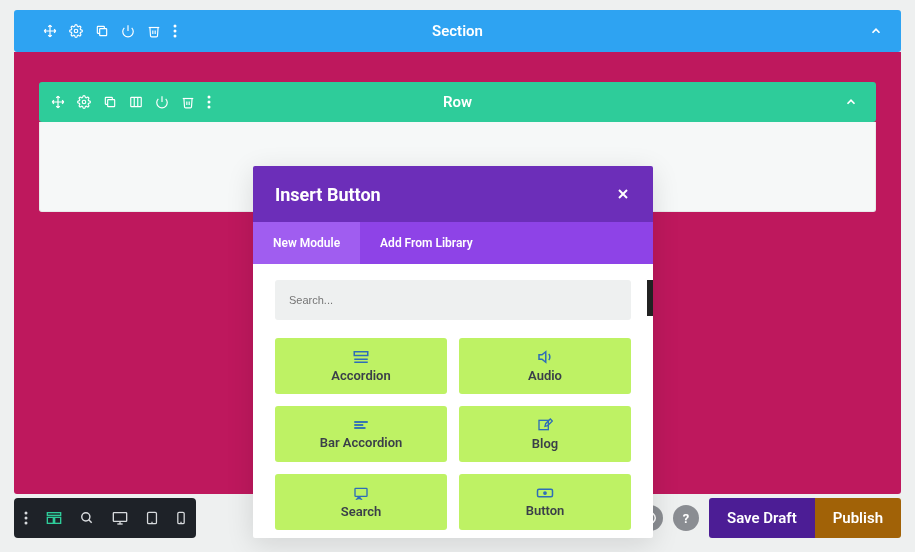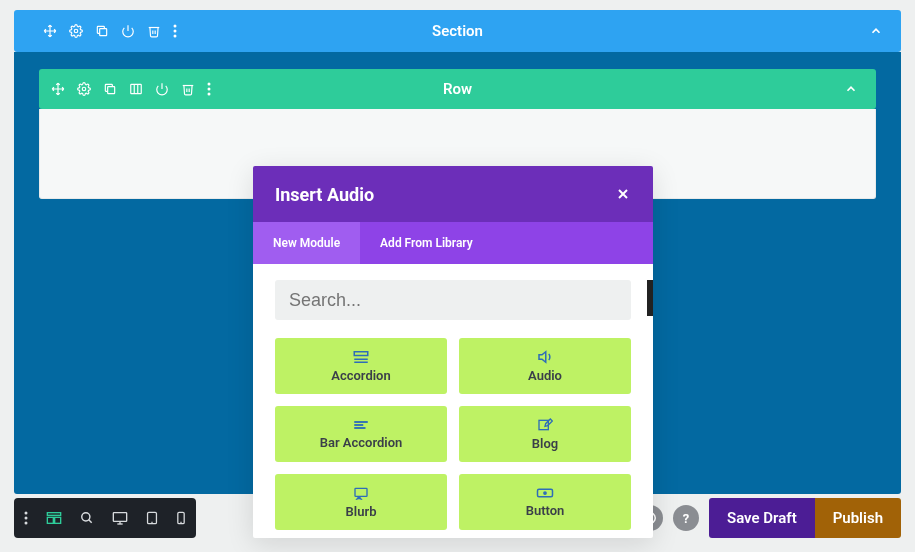--- a/index.html
+++ b/index.html
@@ -31,23 +31,23 @@
     font-weight: 600;
     font-size: 15px;
     pointer-events: none;
   }
   .chev-right { position: absolute; right: 18px; }
 
   
   .section-body {
     position: absolute;
     top: 52px; left: 14px; right: 14px; bottom: 58px;
-    background: #0369a1;
+    background: #be185d;
     border-radius: 0 0 3px 3px;
-    padding: 17px 25px;
+    padding: 30px 25px;
   }
 
   .row-bar {
     height: 40px;
     background: #2ecc9a;
     border-radius: 3px;
     display: flex;
     align-items: center;
     color: #fff;
     padding: 0 12px;
@@ -123,21 +123,21 @@
     overflow: hidden;
     position: relative;
   }
   .search {
     width: 100%;
     height: 40px;
     background: #eef0f0;
     border: none;
     border-radius: 3px;
     padding: 0 14px;
-    font-size: 18px;
+    font-size: 11px;
     color: #777;
     outline: none;
   }
   .scroll-indicator {
     position: absolute;
     top: 16px; right: 0;
     width: 6px; height: 36px;
     background: #222;
   }
 
@@ -326,21 +326,21 @@
   <div class="plus-knob">
     <svg width="12" height="12" viewBox="0 0 24 24" stroke="#fff" stroke-width="3">
         <line x1="12" y1="5" x2="12" y2="19"></line>
         <line x1="5" y1="12" x2="19" y2="12"></line>
       </svg>
   </div>
 </div>
 
 <div class="modal">
   <div class="modal-head">
-    <h2>Insert Audio</h2>
+    <h2>Insert Button</h2>
     <span>
         <svg width="16" height="16" viewBox="0 0 24 24" fill="none" stroke="#fff" stroke-width="3">
           <line x1="18" y1="6" x2="6" y2="18"></line>
           <line x1="6" y1="6" x2="18" y2="18"></line>
         </svg>
       </span>
   </div>
   <div class="modal-tabs">
     <div class="modal-tab active">New Module</div>
     <div class="modal-tab">Add From Library</div>
@@ -387,21 +387,21 @@
           </span>
         <span class="ml">Blog</span>
       </div>
       <div class="module-card">
         <span class="mi">
             <svg width="16" height="14" viewBox="0 0 24 20" fill="none" stroke="#2e6db8" stroke-width="2">
               <rect x="3" y="3" width="18" height="12" rx="1"></rect>
               <path d="M9 15l-3 4 3-1 3 1-3-4"></path>
             </svg>
           </span>
-        <span class="ml">Blurb</span>
+        <span class="ml">Search</span>
       </div>
       <div class="module-card">
         <span class="mi">
             <svg width="18" height="12" viewBox="0 0 24 14" fill="none" stroke="#2e6db8" stroke-width="2">
               <rect x="2" y="2" width="20" height="10" rx="2"></rect>
               <circle cx="12" cy="7" r="1.5" fill="#2e6db8"></circle>
             </svg>
           </span>
         <span class="ml">Button</span>
       </div>

